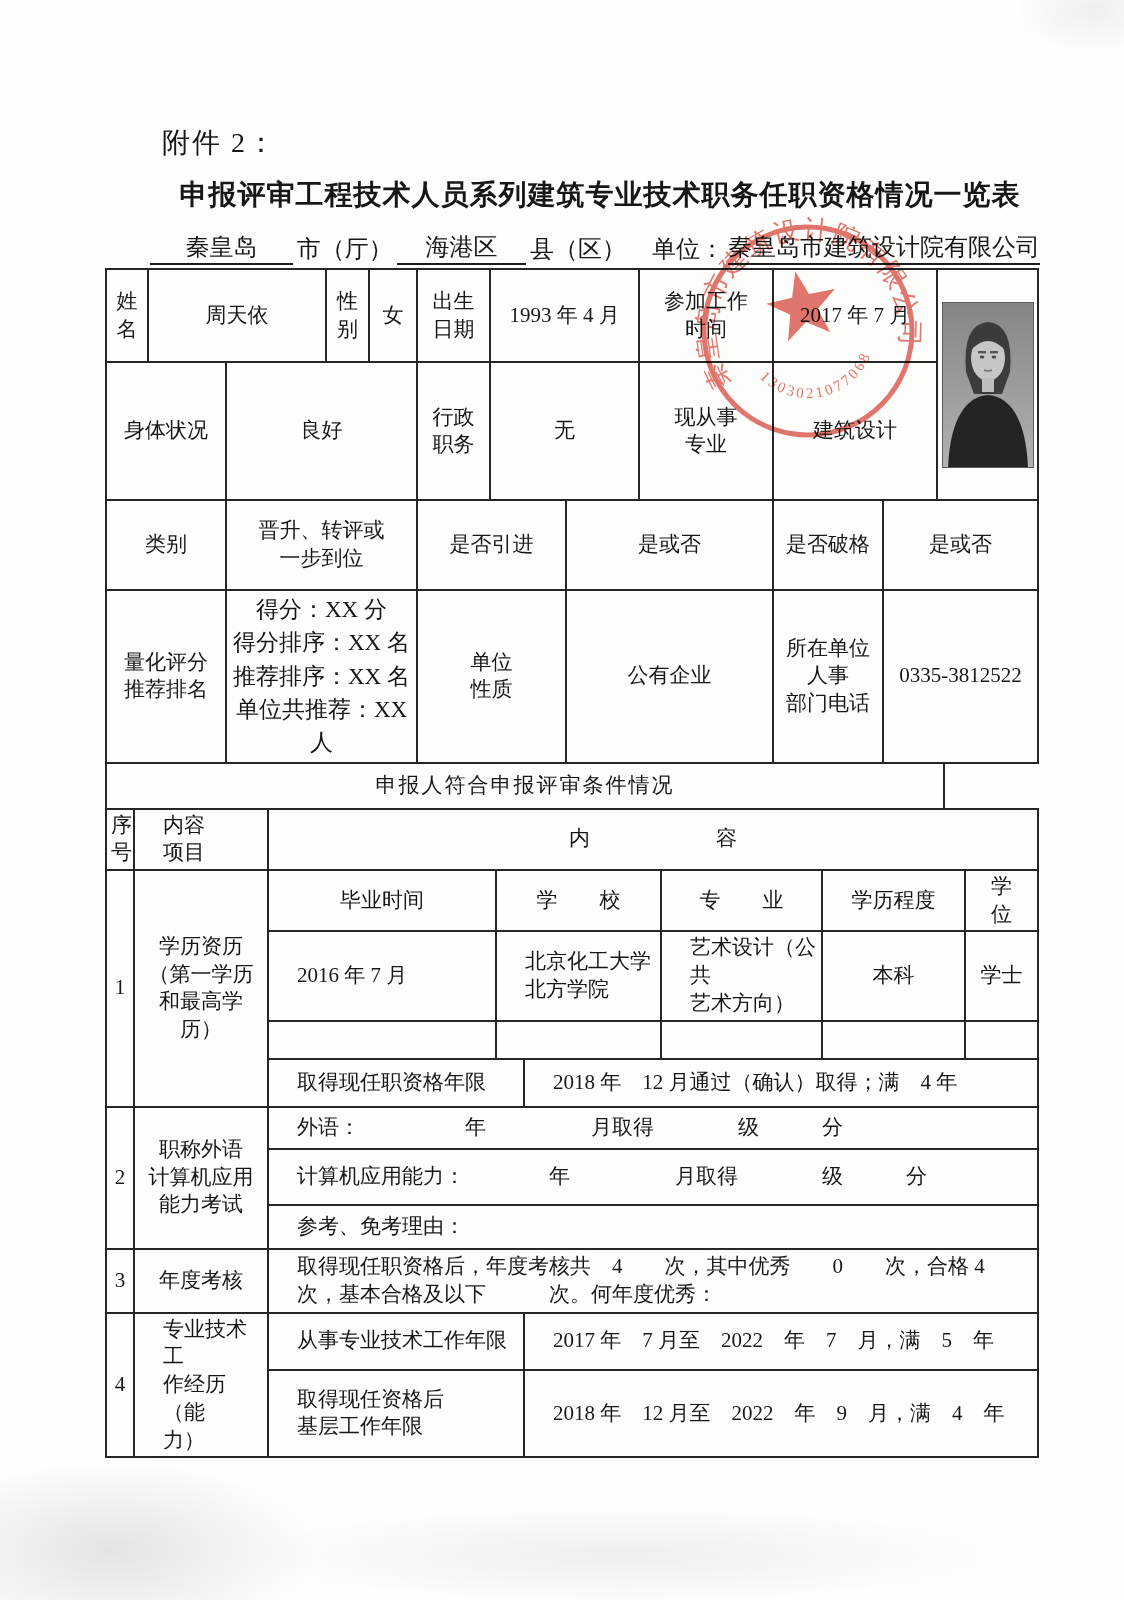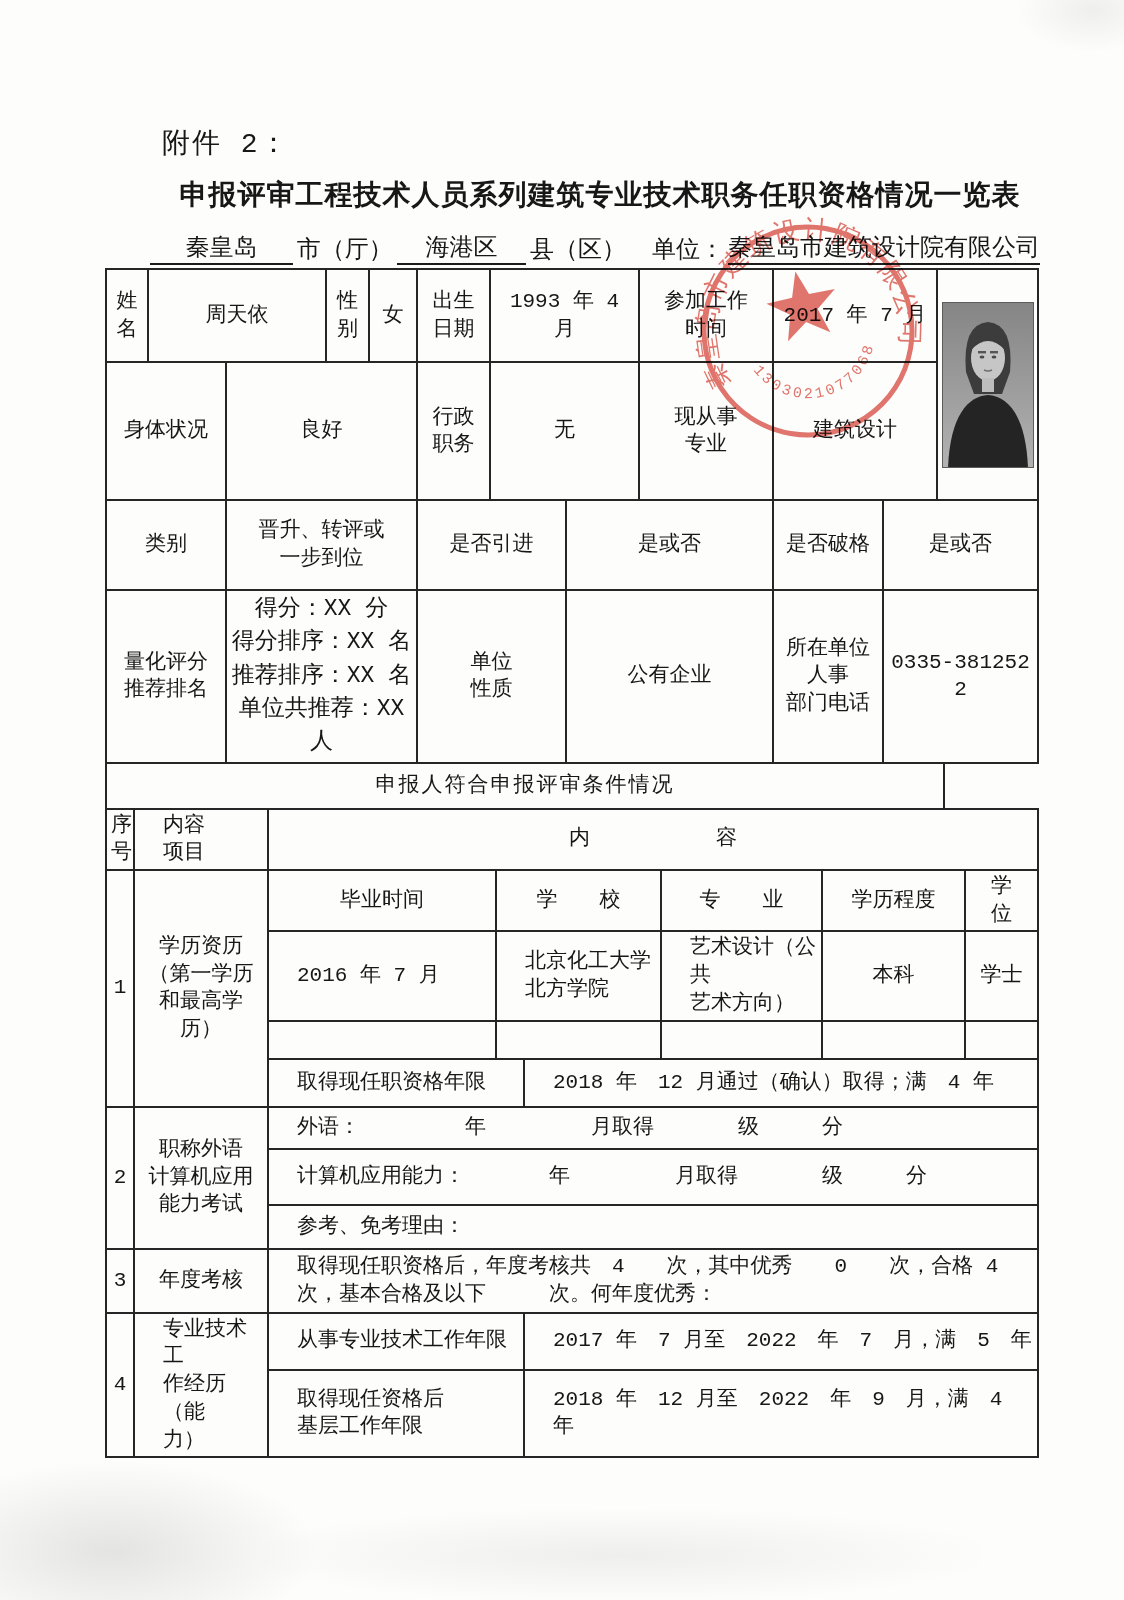--- a/index.html
+++ b/index.html
@@ -1,19 +1,19 @@
 <!DOCTYPE html>
 <html><head>
 <meta charset="utf-8">
 <style>
   html,body{margin:0;padding:0;background:#ffffff;}
   .page{
     position:relative; width:1124px; height:1600px; overflow:hidden;
     background:#fdfdfc;
-    font-family:Liberation Mono, monospace;
+    font-family:Liberation Serif, serif;
     color:#171717;
   }
   .attachment{position:absolute;left:162px;top:124px;font-size:28px;letter-spacing:2px;}
   .title{position:absolute;left:80px;top:176px;width:1040px;text-align:center;
          font-size:28px;font-weight:bold;letter-spacing:1px;white-space:nowrap;}
   .subheader{position:absolute;left:150px;top:231px;width:890px;font-size:24px;
              display:flex;align-items:flex-end;white-space:nowrap;}
   .useg{display:inline-block;border-bottom:2px solid #1c1c1c;text-align:center;}
   .u1{width:148px;}
   .u2{width:134px;}

